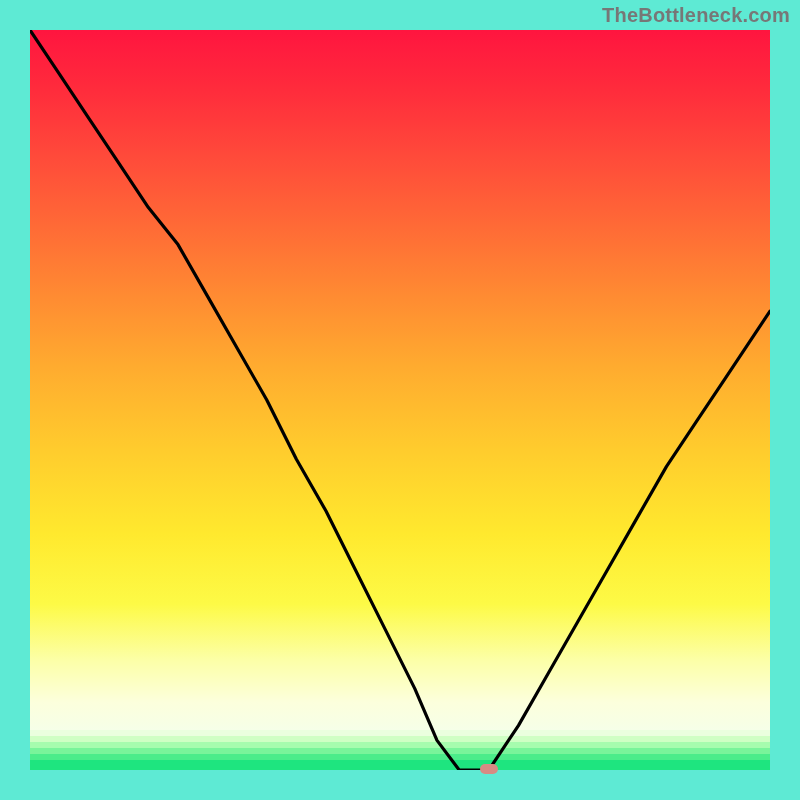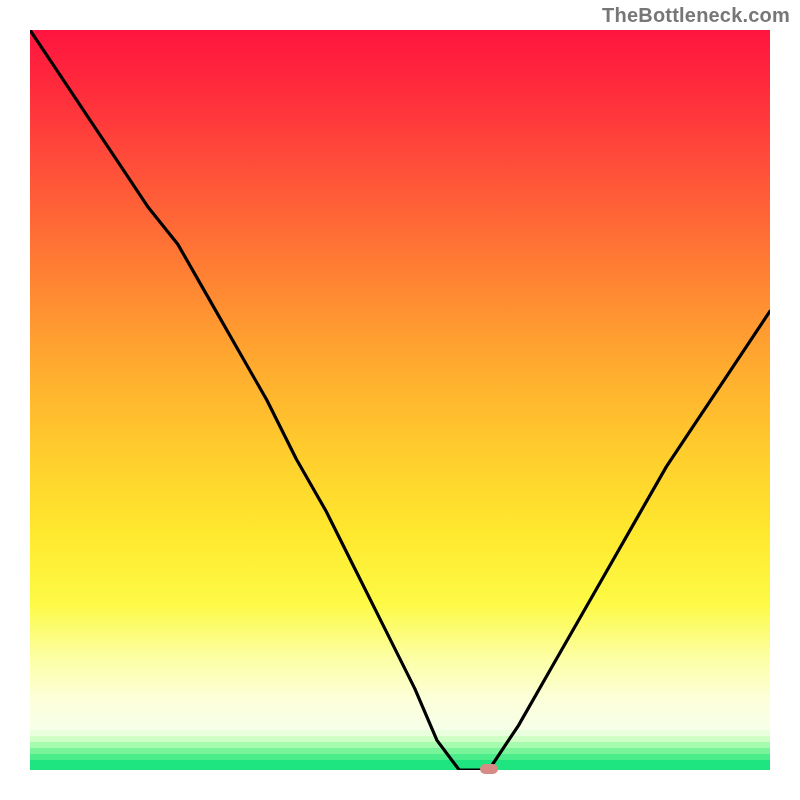--- a/index.html
+++ b/index.html
@@ -8,21 +8,21 @@
     width: 800px;
     height: 800px;
     background: #000;
     overflow: hidden;
     font-family: Arial, Helvetica, sans-serif;
   }
   .frame {
     position: relative;
     width: 800px;
     height: 800px;
-    background: #ffffff;
+    background: #5eead4;
   }
   .watermark {
     position: absolute;
     top: 4px;
     right: 10px;
     color: #777;
     font-size: 20px;
     font-weight: 600;
     letter-spacing: 0.2px;
     z-index: 20;

